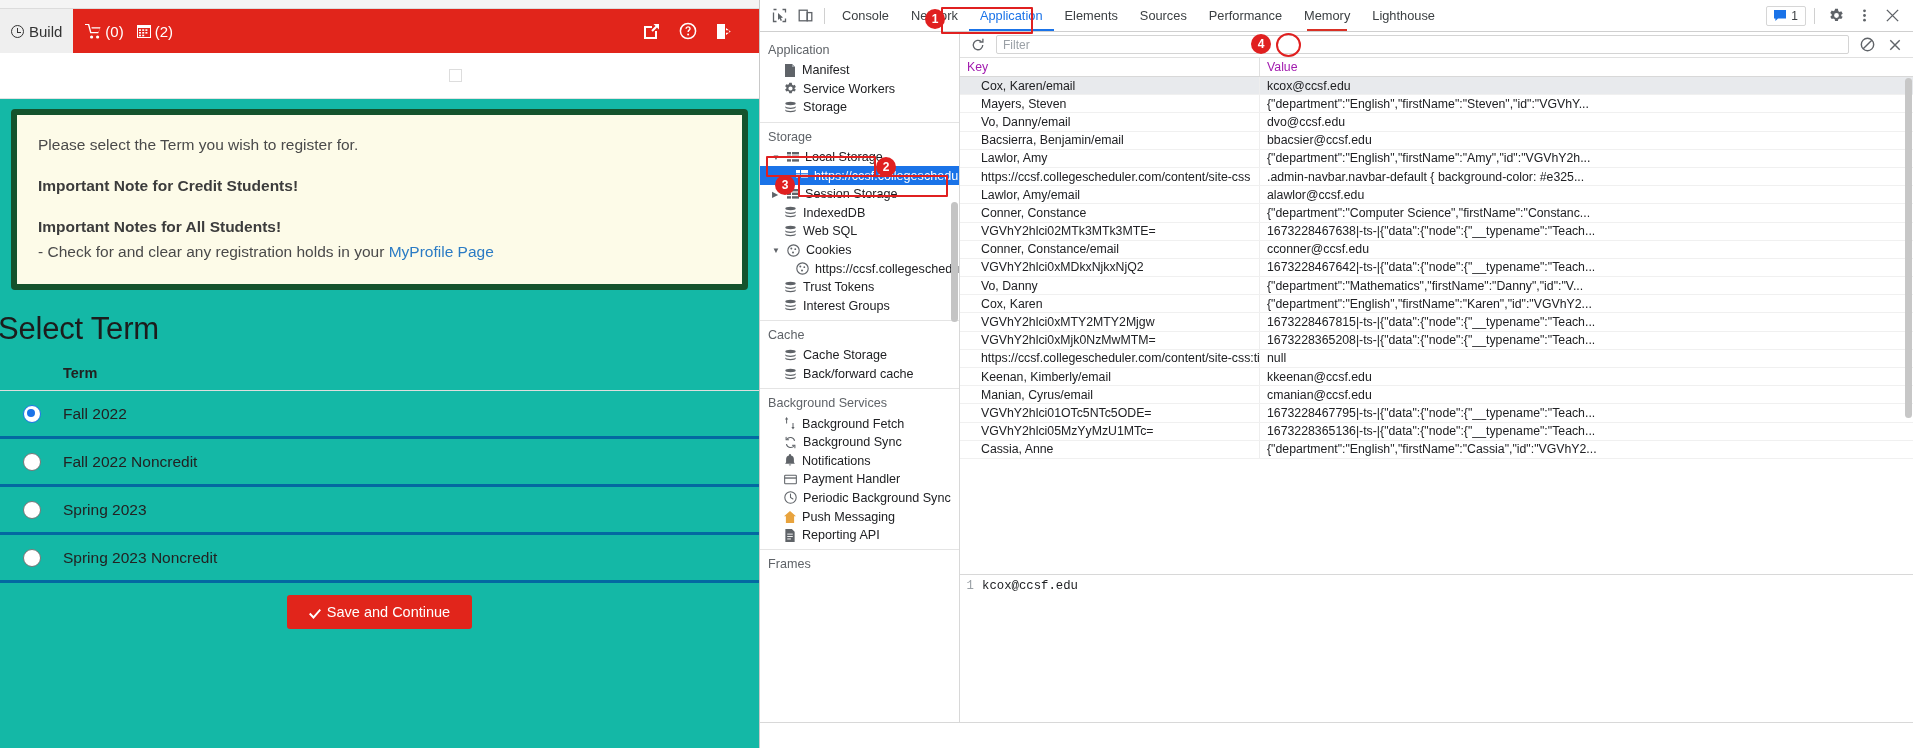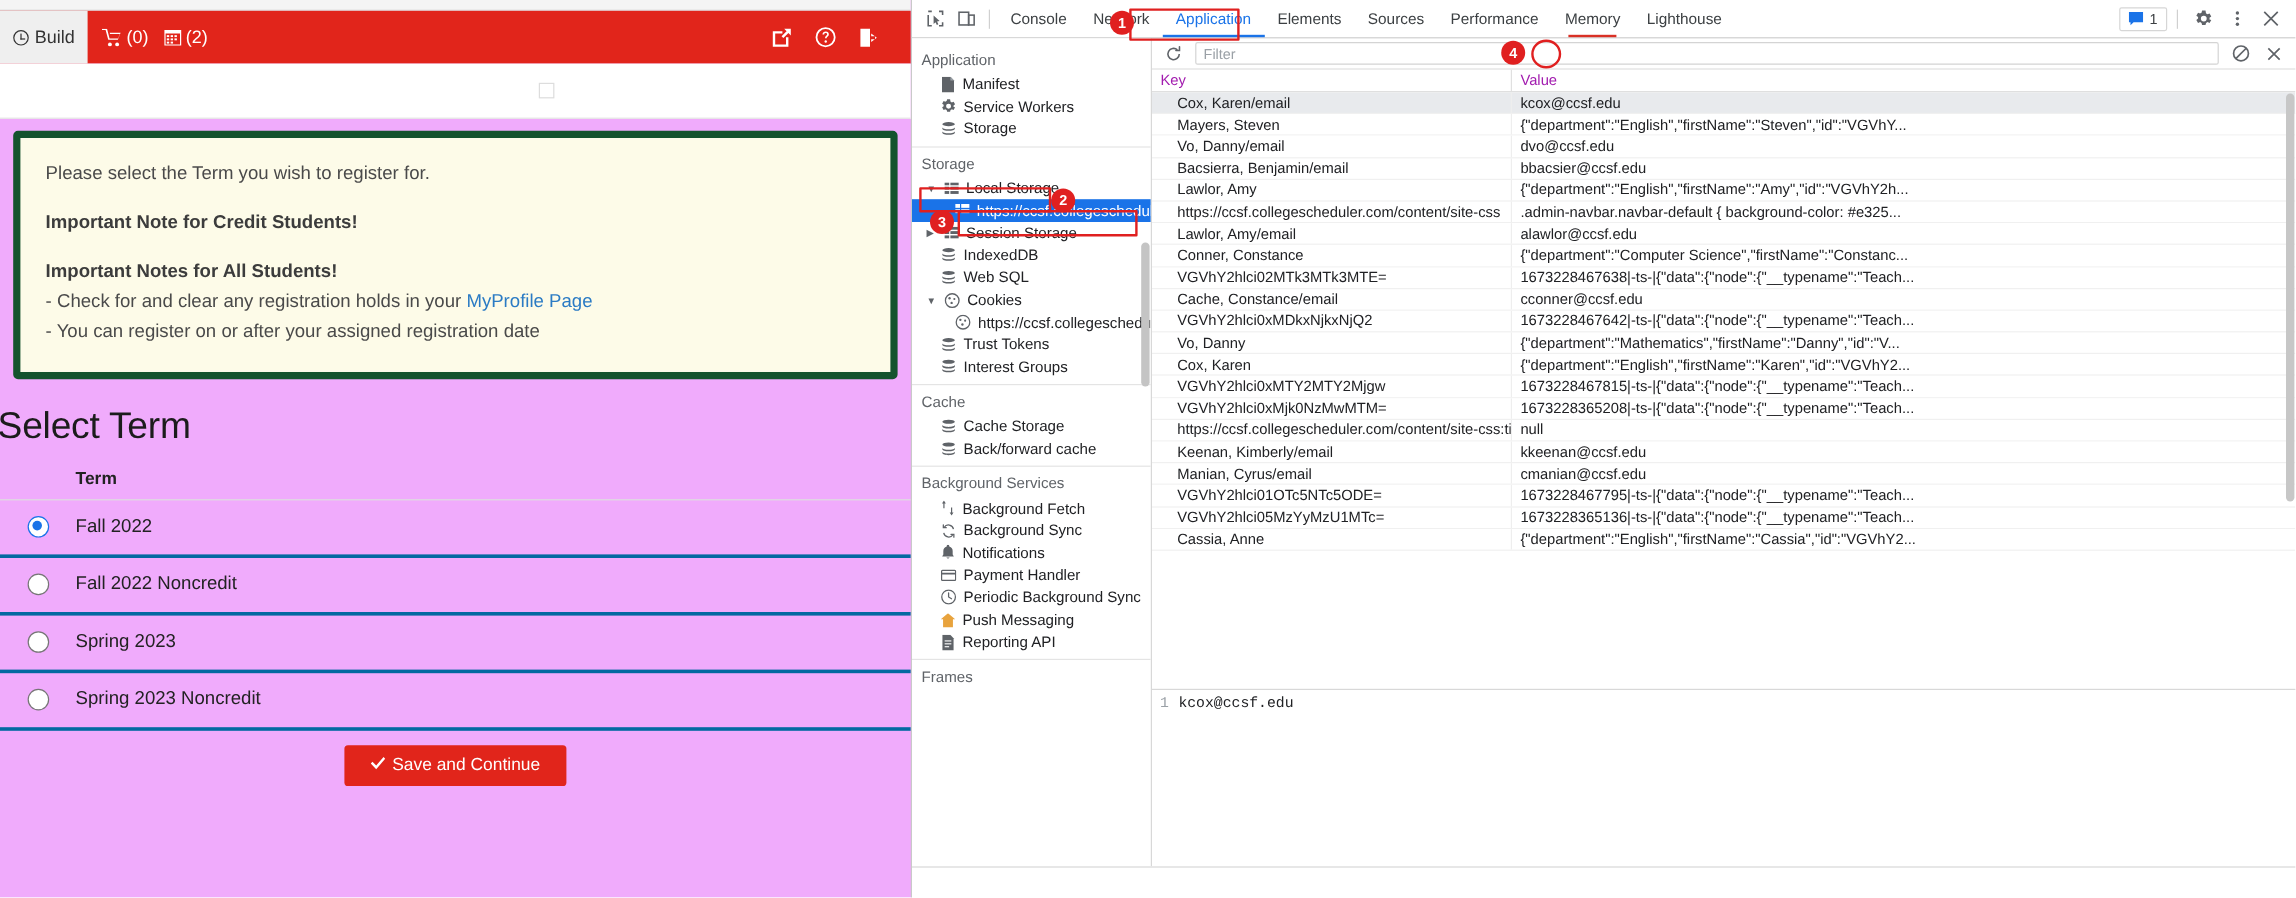--- a/index.html
+++ b/index.html
@@ -1,21 +1,21 @@
 <!DOCTYPE html>
 <html><head>
 <meta charset="utf-8">
 <style>
   * { box-sizing: border-box; margin:0; padding:0; }
   html,body { width:1913px; height:748px; overflow:hidden; background:#fff;
     font-family:"Liberation Sans", sans-serif; }
   .root { position:relative; width:1913px; height:748px; display:flex; }
 
   
-  .page { width:760px; height:748px; position:relative; background:#f0abfc;
+  .page { width:760px; height:748px; position:relative; background:#14b8a6;
           border-right:1px solid #c9c9c9; overflow:hidden; }
 
   .topstrip { height:9px; background:#f4f4f4; border-bottom:1px solid #dcdcdc;}
   .navbar { height:44px; background:#e1251b; display:flex; align-items:center;
             position:relative; }
   .build-tab { background:#efefef; color:#333; height:44px; display:flex;
                align-items:center; gap:5px; padding:0 11px; font-size:15px; }
   .build-tab .clock { width:13px;height:13px;border:1.6px solid #333;border-radius:50%;
                       position:relative;display:inline-block;}
   .build-tab .clock:before{content:"";position:absolute;left:5px;top:2px;width:1.4px;
@@ -50,21 +50,21 @@
               border-bottom:3px solid #0369a1; }
   .term-row .c1 { width:63px; display:flex; justify-content:center; }
   .term-row .c2 { font-size:15.5px; color:#222; }
   .radio { width:18px;height:18px;border:1.6px solid #767676;border-radius:50%;
            background:#fff; position:relative; }
   .radio.on { border-color:#1a73e8; }
   .radio.on:after{content:"";position:absolute;left:3.2px;top:3.2px;width:8.2px;
                   height:8.2px;border-radius:50%;background:#1a73e8;}
   .savewrap { display:flex; justify-content:center; margin-top:12px; }
   .savebtn { background:#e1251b; color:#fff; border:none; border-radius:3px;
-             font-size:14.5px; padding:9px 22px; display:flex; align-items:flex-start;
+             font-size:14.5px; padding:9px 22px; display:flex; align-items:flex-end;
              gap:6px; }
 
   
   .devtools { width:1153px; height:748px; background:#fff;
               font-size:12.5px; color:#202124; display:flex; flex-direction:column; }
   .dt-tabbar { height:32px; display:flex; align-items:center; gap:0;
                border-bottom:1px solid #cfcfcf; background:#fff; position:relative;
                padding-left:6px; }
   .dt-icbtn { width:26px;height:26px; display:flex;align-items:center;justify-content:center;}
   .dt-sep { width:1px; height:16px; background:#d0d0d0; margin:0 6px; }
@@ -203,21 +203,20 @@
 
     <div class="notice">
       <div>Please select the Term you wish to register for.</div>
       <div class="gap"></div>
       <div><b>Important Note for Credit Students!</b></div>
       <div class="gap"></div>
       <div><b>Important Notes for All Students!</b></div>
       <div>
         <span>- Check for and clear any registration holds in your </span><a href="#">MyProfile Page</a>
       </div>
-      <div>- You can register on or after your assigned registration date</div>
     </div>
 
     <h1 class="h1">Select Term</h1>
 
     <div class="terms">
       <div class="term-head">
         <div class="c1"></div>
         <div class="c2">Term</div>
       </div>
 
@@ -580,21 +579,21 @@
               </div>
               <div class="trow">
                 <div class="kc">Conner, Constance</div>
                 <div class="vc">{"department":"Computer Science","firstName":"Constanc...</div>
               </div>
               <div class="trow">
                 <div class="kc">VGVhY2hlci02MTk3MTk3MTE=</div>
                 <div class="vc">1673228467638|-ts-|{"data":{"node":{"__typename":"Teach...</div>
               </div>
               <div class="trow">
-                <div class="kc">Cache, Constance/email</div>
+                <div class="kc">Conner, Constance/email</div>
                 <div class="vc">cconner@ccsf.edu</div>
               </div>
               <div class="trow">
                 <div class="kc">VGVhY2hlci0xMDkxNjkxNjQ2</div>
                 <div class="vc">1673228467642|-ts-|{"data":{"node":{"__typename":"Teach...</div>
               </div>
               <div class="trow">
                 <div class="kc">Vo, Danny</div>
                 <div class="vc">{"department":"Mathematics","firstName":"Danny","id":"V...</div>
               </div>

